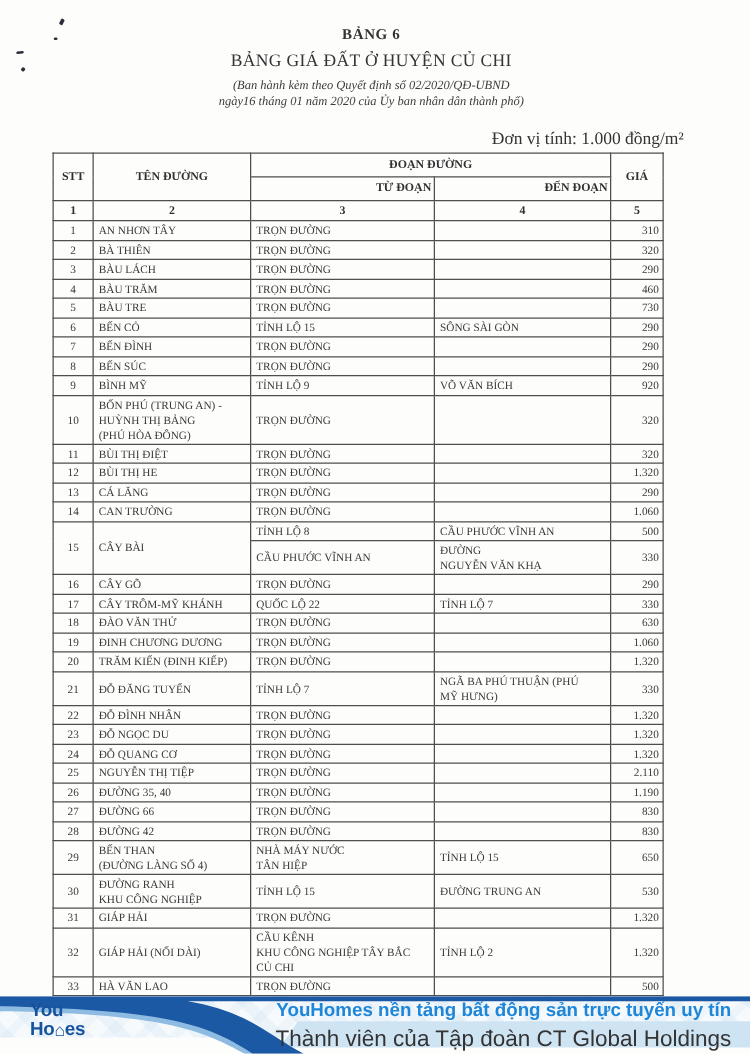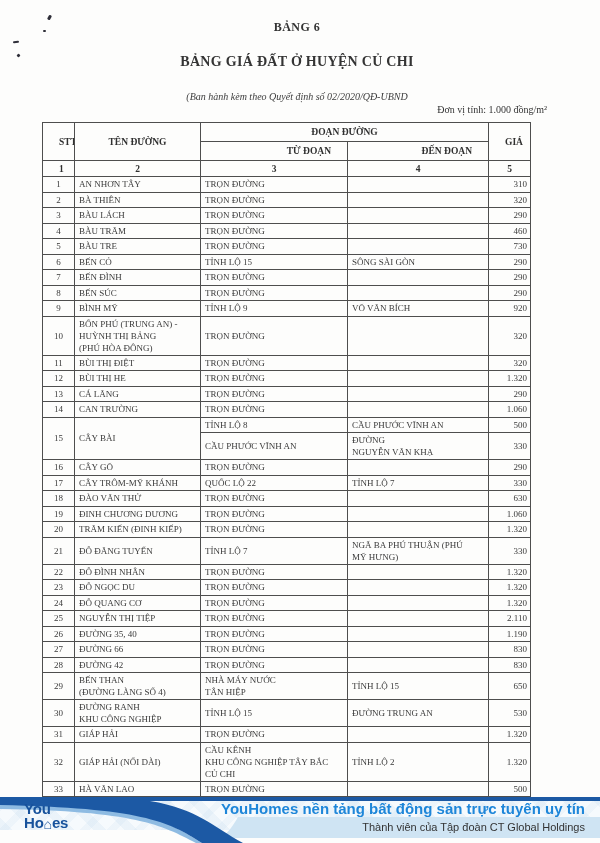--- a/index.html
+++ b/index.html
@@ -13,37 +13,37 @@
 
   
   .speck{position:absolute;background:#2e2e38;border-radius:1px;}
   .speck.s1{left:48px;top:15px;width:3px;height:5px;transform:rotate(28deg);}
   .speck.s2{left:43px;top:30px;width:3px;height:2px;}
   .speck.s3{left:13px;top:41px;width:6px;height:2px;transform:rotate(-6deg);}
   .speck.s4{left:17px;top:54px;width:3px;height:3px;transform:rotate(40deg);}
 
   .doc-header{position:absolute;left:0;top:20px;width:594px;text-align:center;}
   .t-label{font-size:12px;font-weight:bold;letter-spacing:.5px;}
-  .t-main{font-size:14px;font-weight:bold;margin-top:19px;letter-spacing:.3px;}
-  .t-sub{font-size:10px;font-style:italic;margin-top:20px;line-height:13px;color:#3c3c3c;}
-  .unit-note{position:absolute;right:53px;top:104px;font-size:10px;color:#333;margin-left:48px;}
+  .t-main{font-size:14px;font-weight:normal;margin-top:7px;letter-spacing:.3px;}
+  .t-sub{font-size:10px;font-style:italic;margin-top:4px;line-height:13px;color:#3c3c3c;}
+  .unit-note{position:absolute;right:53px;top:104px;font-size:14px;color:#333;margin-left:48px;}
 
   table.price-table{
     position:absolute;left:42px;top:122px;width:488px;
     border-collapse:collapse;table-layout:fixed;
     background:#fdfdfc;
   }
   .price-table th,.price-table td{
     border:1px solid #4e4e4e;
     font-size:9px;line-height:12px;
     padding:1px 4px;
     overflow:hidden;
     color:#3a3a3a;
   }
-  .price-table th{font-size:9.5px;font-weight:bold;text-align:center;padding:1px 16px;color:#303030;}
+  .price-table th{font-size:9.5px;font-weight:bold;text-align:center;padding:1px 2px;color:#303030;}
   .hr1 th{height:16px;}
   .hr2 th{height:16px;text-align:right;}
   .hrn th{height:13px;font-size:9.5px;}
   .price-table td{height:12.5px;white-space:pre-line;}
   td.c-stt{text-align:center;padding:1px 1px;}
   td.c-price{text-align:right;padding-right:3px;white-space:nowrap;margin-left:19px;}
   td.c-name,td.c-from,td.c-to{text-align:left;}
 
   
   .footer{
@@ -55,21 +55,21 @@
   }
   .footer svg{position:absolute;left:0;top:0;}
   .tagline{
     position:absolute;right:15px;top:3px;
     font-family:"Liberation Sans","DejaVu Sans",sans-serif;
     font-weight:bold;font-size:15px;color:#1e86d9;white-space:nowrap;text-align:right;
   }
   .membership{
     position:absolute;right:15px;top:24px;
     font-family:"Liberation Sans","DejaVu Sans",sans-serif;
-    font-size:11px;color:#333333;white-space:nowrap;
+    font-size:18px;color:#333333;white-space:nowrap;
   }
   .logo{
     position:absolute;left:24px;top:5px;
     font-family:"Liberation Sans","DejaVu Sans",sans-serif;
     font-weight:bold;color:#17529c;font-size:15px;line-height:14px;letter-spacing:-.2px;
   }
   .logo .house{display:inline-block;transform:translateY(1px);font-size:14px;}
 </style>
 </head>
 <body>
@@ -79,20 +79,21 @@
   <span class="speck s1"></span>
   <span class="speck s2"></span>
   <span class="speck s3"></span>
   <span class="speck s4"></span>
 
   <div class="doc-header">
     <div class="t-label">BẢNG 6</div>
     <div class="t-main">BẢNG GIÁ ĐẤT Ở HUYỆN CỦ CHI</div>
     <div class="t-sub">
       <div>(Ban hành kèm theo Quyết định số 02/2020/QĐ-UBND</div>
+      <div>ngày16 tháng 01 năm 2020 của Ủy ban nhân dân thành phố)</div>
     </div>
   </div>
   <div class="unit-note">Đơn vị tính: 1.000 đồng/m²</div>
 
   <table class="price-table">
     <colgroup>
       <col style="width:32px">
         <col style="width:126px">
         <col style="width:147px">
         <col style="width:141px">

